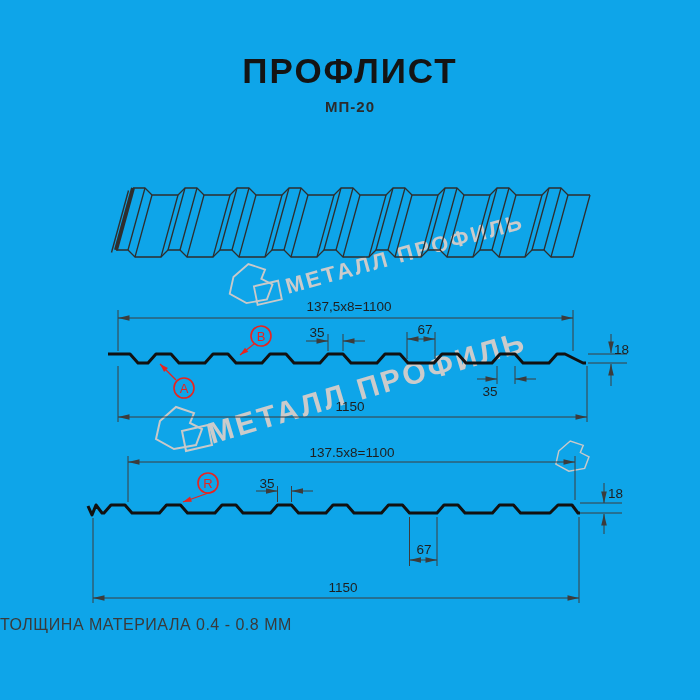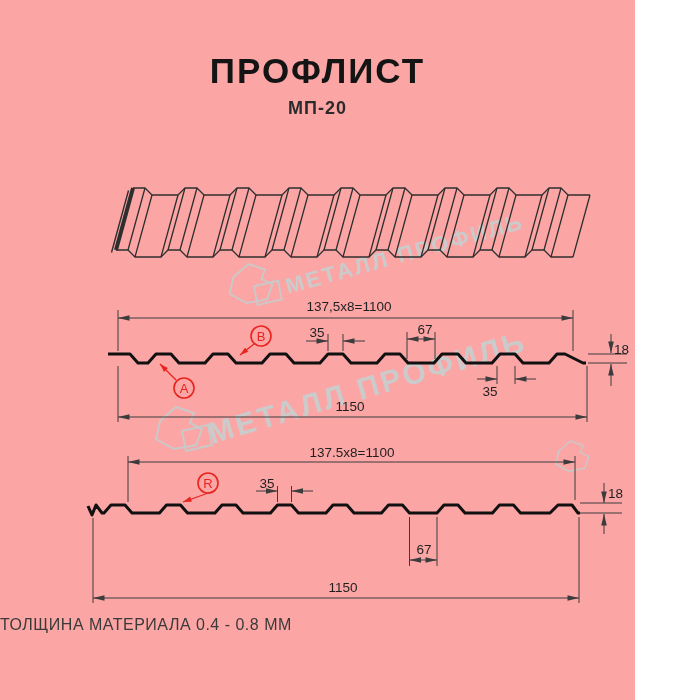--- a/index.html
+++ b/index.html
@@ -1,21 +1,21 @@
 <!DOCTYPE html>
 <html><head>
 <meta charset="utf-8">
 <style>
   html,body{margin:0;padding:0;background:#ffffff;}
-  .page{position:relative;width:635px;height:700px;background:#fca5a5;overflow:hidden;
+  .page{position:relative;width:700px;height:700px;background:#0ea5e9;overflow:hidden;
         font-family:"Liberation Sans","DejaVu Sans",sans-serif;}
   .title{position:absolute;top:53px;left:0;right:0;text-align:center;
          font-size:35px;line-height:1;font-weight:700;letter-spacing:2px;color:#141414;}
   .subtitle{position:absolute;top:99px;left:0;right:0;text-align:center;
-            font-size:18px;line-height:1;font-weight:600;letter-spacing:1px;color:#2b2b2b;}
+            font-size:15px;line-height:1;font-weight:600;letter-spacing:1px;color:#2b2b2b;}
   .footer-note{position:absolute;top:617px;left:0;right:0;text-align:left;
                font-size:16px;line-height:1;font-weight:500;letter-spacing:.5px;color:#3a3a3a;}
   svg{position:absolute;top:0;left:0;}
   .dimtxt{font-family:"Liberation Sans","DejaVu Sans",sans-serif;font-size:13.5px;fill:#1f1f1f;}
   .redtxt{font-family:"Liberation Sans","DejaVu Sans",sans-serif;font-size:13px;fill:#e8241f;}
   .wmtxt{font-family:"Liberation Sans","DejaVu Sans",sans-serif;font-weight:700;fill:#cbcbcb;}
 </style>
 </head>
 <body>
 

